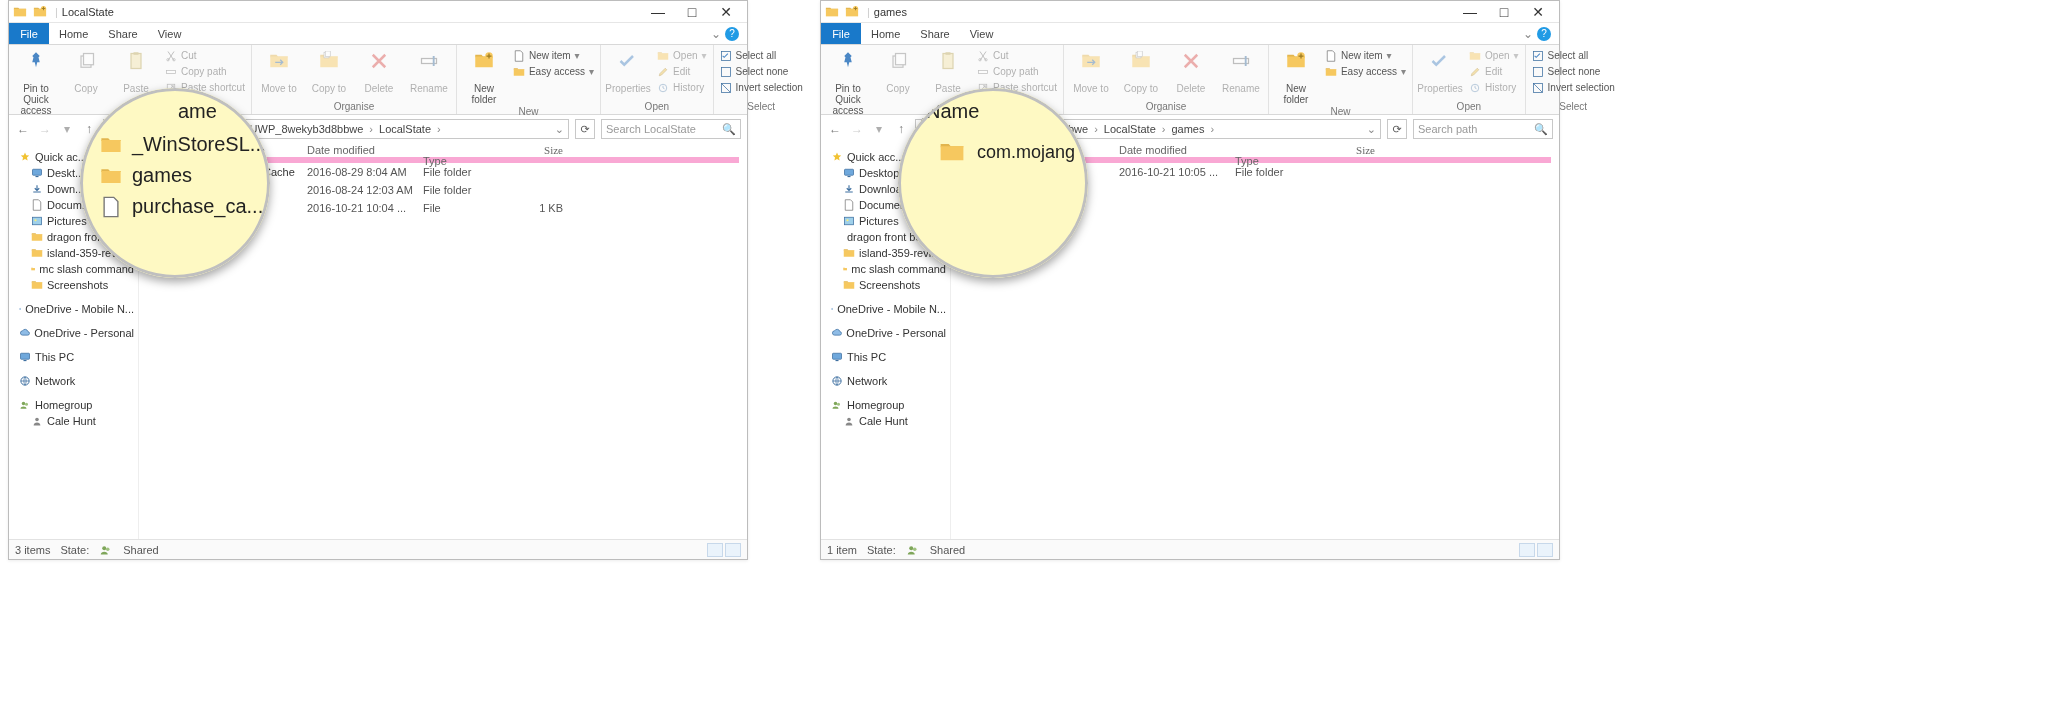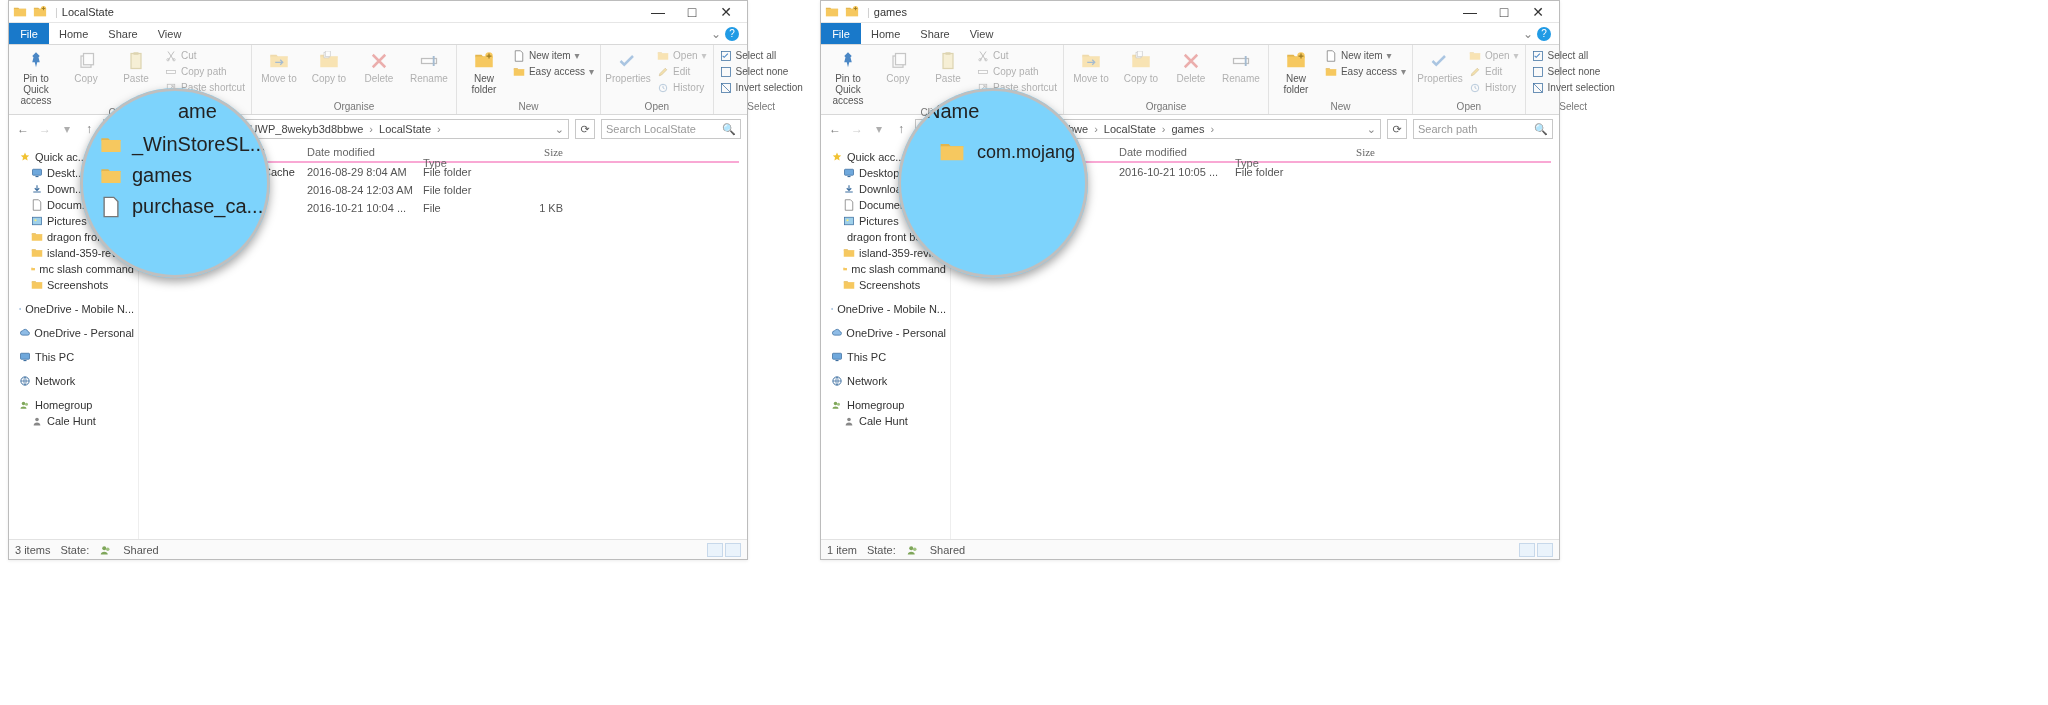--- a/index.html
+++ b/index.html
@@ -22,21 +22,21 @@
   .filetab  { width: 40px; background: #1979ca; color: #fff; display: flex; align-items: center; justify-content: center; font-size: 11px; }
   .mtab     { padding: 0 10px; display: flex; align-items: center; font-size: 11px; color: #444; }
   .mtabs-spacer { flex: 1; }
   .helpdot { width: 14px; height: 14px; border-radius: 50%; background: #219be5; color: #fff; font-size: 10px; display: flex; align-items: center; justify-content: center; margin-right: 4px; }
 
   
   .ribbon { height: 70px; background: #fafafa; border-bottom: 1px solid #d8d8d8; display: flex; align-items: stretch; }
   .rgroup { border-right: 1px solid #e2e2e2; display: flex; flex-direction: column; padding: 2px 4px 0; }
   .rgroup-body { flex: 1; display: flex; align-items: flex-start; gap: 4px; }
   .rgroup-label { text-align: center; font-size: 10px; color: #777; padding: 1px 0 2px; }
-  .rbtn-big { width: 46px; display: flex; flex-direction: column; align-items: center; justify-content: flex-start; gap: 2px; text-align: center; padding-top: 4px; }
+  .rbtn-big { width: 46px; display: flex; flex-direction: column; align-items: center; justify-content: flex-start; gap: 12px; text-align: center; padding-top: 4px; }
   .rbtn-big .ico { width: 20px; height: 20px; }
   .rbtn-big .lbl { font-size: 10px; color: #555; line-height: 1.1; }
   .rbtn-big.dimmed .lbl, .rbtn-big.dimmed .ico { opacity: 0.45; }
   .rsmallcol { display: flex; flex-direction: column; gap: 2px; padding-top: 2px; }
   .rsmall { display: flex; align-items: flex-start; gap: 4px; font-size: 10px; color: #555; padding: 1px 2px; white-space: nowrap; }
   .rsmall .ico { width: 12px; height: 12px; }
   .rsmall.dimmed { opacity: 0.45; }
 
   
   .addressrow { height: 28px; display: flex; align-items: center; gap: 6px; padding: 0 6px; }
@@ -48,38 +48,38 @@
   .searchbox .mag { margin-left: auto; color: #888; }
 
   
   .split { position: absolute; top: 142px; left: 0; right: 0; bottom: 20px; display: flex; }
   .navpane { width: 130px; border-right: 1px solid #eee; overflow: hidden; padding-top: 6px; }
   .navitem { display: flex; align-items: center; gap: 4px; padding: 2px 4px 2px 10px; font-size: 11px; color: #333; white-space: nowrap; }
   .navitem.sub { padding-left: 22px; }
   .navitem .ni-ico { width: 12px; height: 12px; display: inline-block; }
   .navsep { height: 8px; }
   .listpane { flex: 1; position: relative; padding: 0 8px; }
-  .listhdr { display: flex; font-size: 11px; color: #666; border-bottom: 2px solid #f9a8d4; height: 20px; align-items: center; }
+  .listhdr { display: flex; font-size: 11px; color: #666; border-bottom: 6px solid #f9a8d4; height: 20px; align-items: center; }
   .col-name { flex: 0 0 160px; }
   .col-date { flex: 0 0 116px; }
   .col-type { flex: 0 0 80px; margin-top: 22px; }
   .col-size { flex: 0 0 60px; text-align: right; font-family: Liberation Serif, serif; }
   .listrow { display: flex; font-size: 11px; color: #333; height: 18px; align-items: center; }
   .listrow .cell-name { flex: 0 0 160px; display: flex; align-items: center; gap: 4px; }
   .listrow .cell-date { flex: 0 0 116px; color: #555; }
   .listrow .cell-type { flex: 0 0 80px; color: #555; }
   .listrow .cell-size { flex: 0 0 60px; text-align: right; color: #555; }
 
   
   .statusbar { position: absolute; left: 0; right: 0; bottom: 0; height: 20px; border-top: 1px solid #e2e2e2; background: #fafafa; display: flex; align-items: center; padding: 0 6px; font-size: 11px; color: #555; gap: 10px; }
   .statusbar .viewbtns { margin-left: auto; display: flex; gap: 2px; }
   .viewbtn { width: 16px; height: 14px; border: 1px solid #c7d8ea; background: #eaf3fb; }
 
   
-  .lens { position: absolute; border-radius: 50%; background: #7dd3fc; box-shadow: 0 4px 10px rgba(0,0,0,0.35); overflow: hidden; display: flex; flex-direction: column; }
+  .lens { position: absolute; border-radius: 50%; background: #fef9c3; box-shadow: 0 4px 10px rgba(0,0,0,0.35); overflow: hidden; display: flex; flex-direction: column; }
   .lens::after { content: ""; position: absolute; inset: 0; border-radius: 50%; border: 3px solid #bfbfbf; pointer-events: none; }
   .lens-left  { left: 80px;  top: 88px;  width: 190px; height: 190px; }
   .lens-right { left: 898px; top: 88px; width: 190px; height: 190px; }
   .lens-hdr { font-size: 20px; font-weight: 400; padding-left: 98px; padding-top: 12px; color: #222; }
   .lens-rows { display: flex; flex-direction: column; gap: 8px; padding-left: 20px; padding-top: 10px; }
   .lens-row { display: flex; align-items: center; gap: 10px; font-size: 20px; color: #222; }
   .lens-row .lico { width: 22px; height: 22px; }
   
   .lens-right .lens-rows { padding-top: 16px; align-items: center; }
   .lens-right .lens-row { font-size: 18px; gap: 12px; }

